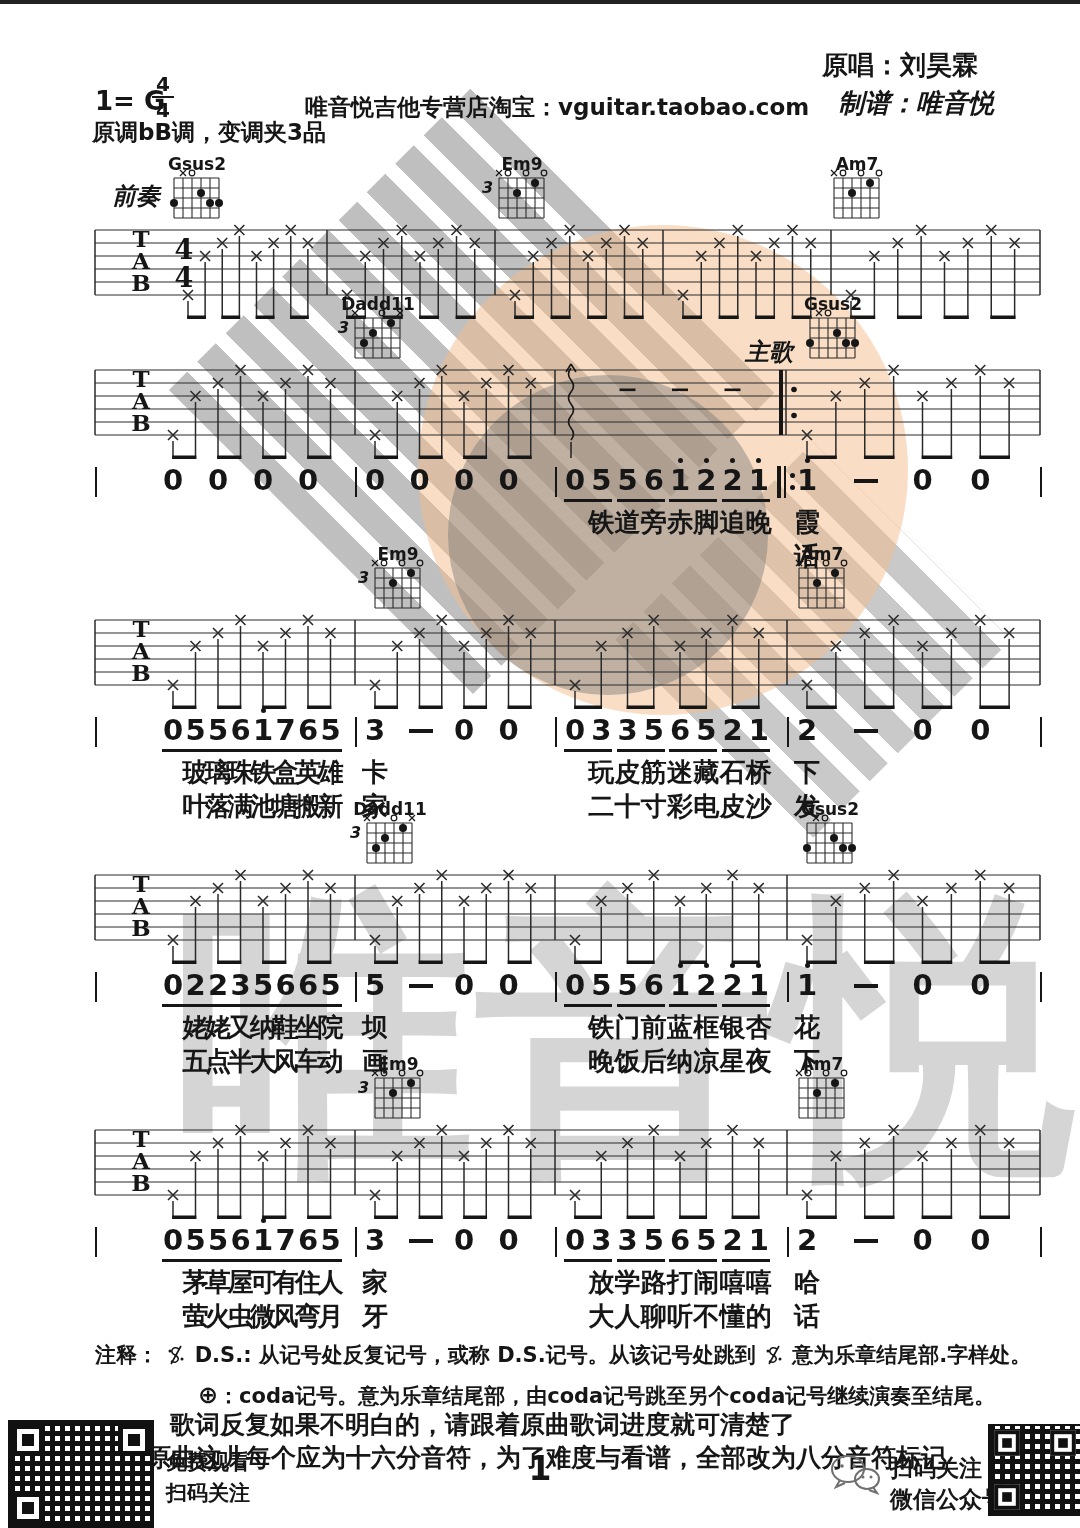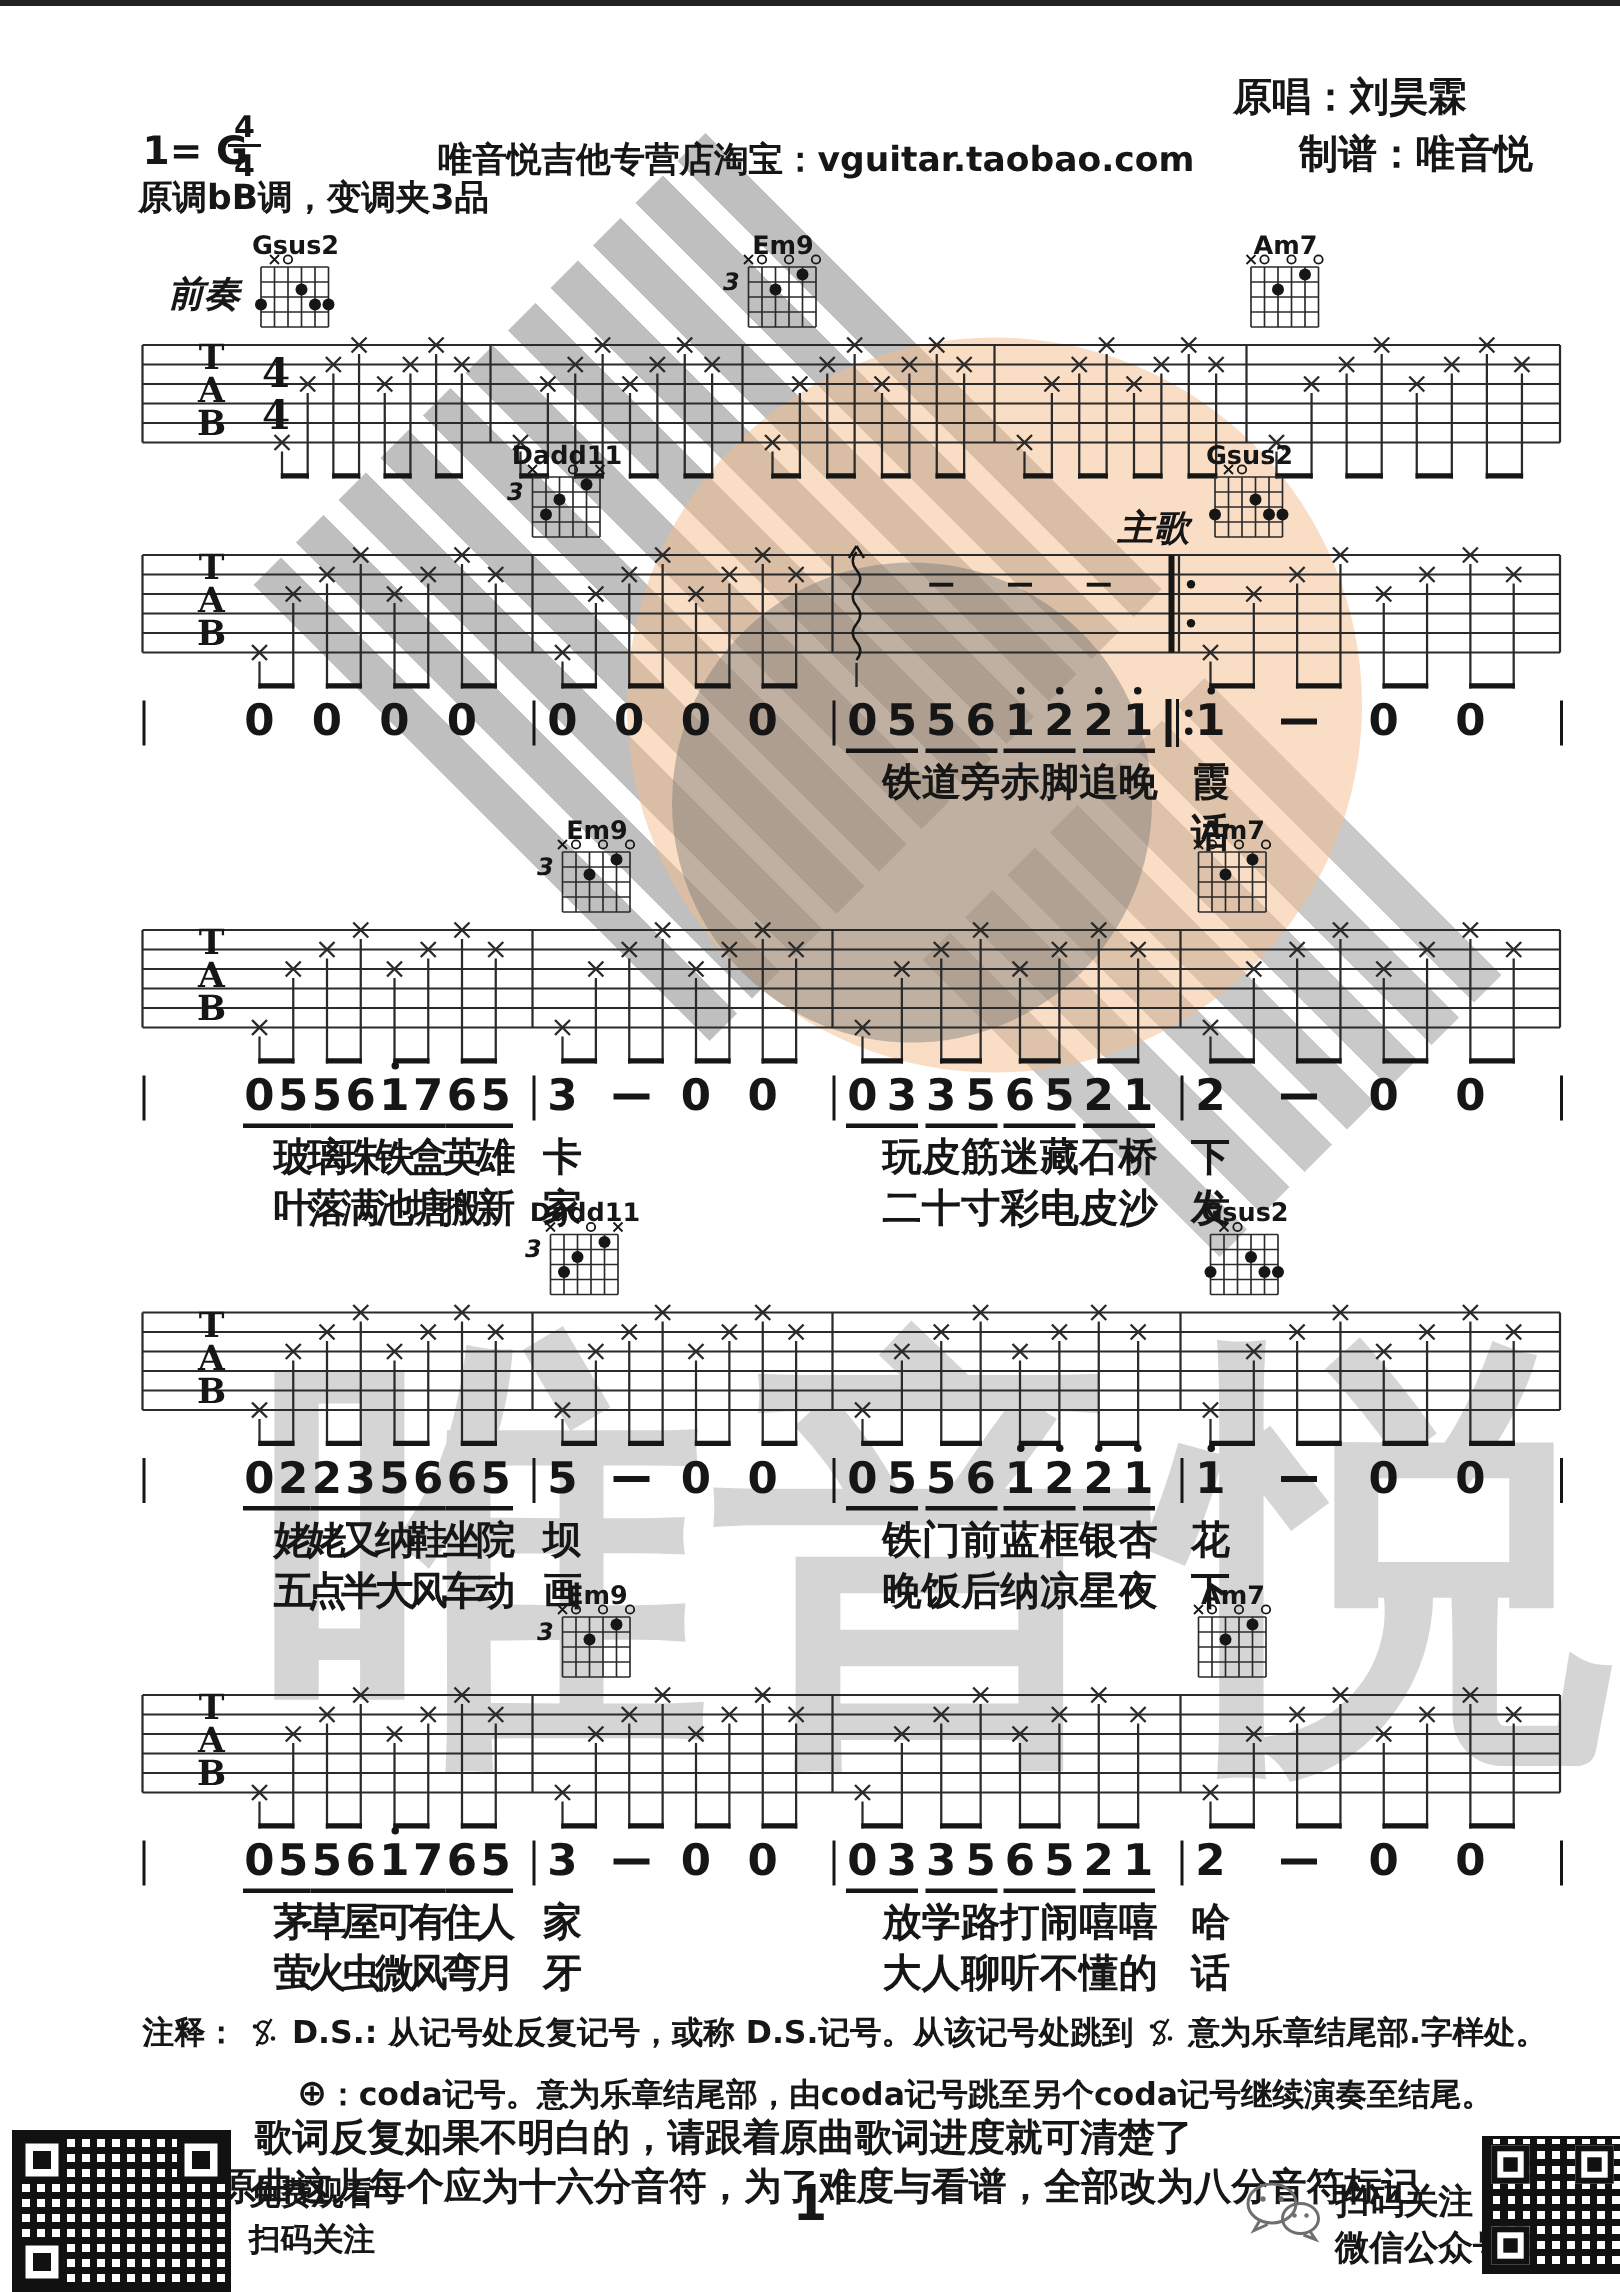--- a/index.html
+++ b/index.html
@@ -734,29 +734,29 @@
         <circle cx="826" cy="1073" r="2.8" fill="none" stroke="#161616" stroke-width="1.2"></circle>
         <circle cx="844" cy="1073" r="2.8" fill="none" stroke="#161616" stroke-width="1.2"></circle>
         <circle cx="817" cy="1093" r="4" fill="#161616"></circle>
         <circle cx="835" cy="1083" r="4" fill="#161616"></circle>
       </g>
     </svg>
 
   <div id="overlay">
 
     <div class="credit" style="left:822px;top:52px;">原唱：刘昊霖</div>
-    <div class="credit" style="left:866px;top:90px;">制谱：唯音悦</div>
+    <div class="credit" style="left:838px;top:90px;font-style:italic;">制谱：唯音悦</div>
     <div class="keyrow" style="left:95px;top:88px;">1= G</div>
     <div class="frac" style="left:152px;top:74px;">
       <div>4</div>
       <div class="fline"></div>
       <div>4</div>
     </div>
     <div class="subnote" style="left:92px;top:121px;">原调bB调，变调夹3品</div>
-    <div class="subnote" style="left:292px;top:96px;">唯音悦吉他专营店淘宝：vguitar.taobao.com</div>
+    <div class="subnote" style="left:305px;top:96px;">唯音悦吉他专营店淘宝：vguitar.taobao.com</div>
 
     <div id="systems">
         <div class="chordname" style="left: 197px; top: 156px;">Gsus2</div>
         <div class="chordname" style="left: 522px; top: 156px;">Em9</div>
         <div class="chordpos" style="left: 482px; top: 180px;">3</div>
         <div class="chordname" style="left: 857px; top: 156px;">Am7</div>
         <div class="seclabel" style="left: 112px; top: 184px;">前奏</div>
         <div class="tabletter" style="left: 128px; top: 227px;">T</div>
         <div class="tabletter" style="left: 128px; top: 249px;">A</div>
         <div class="tabletter" style="left: 128px; top: 271px;">B</div>

